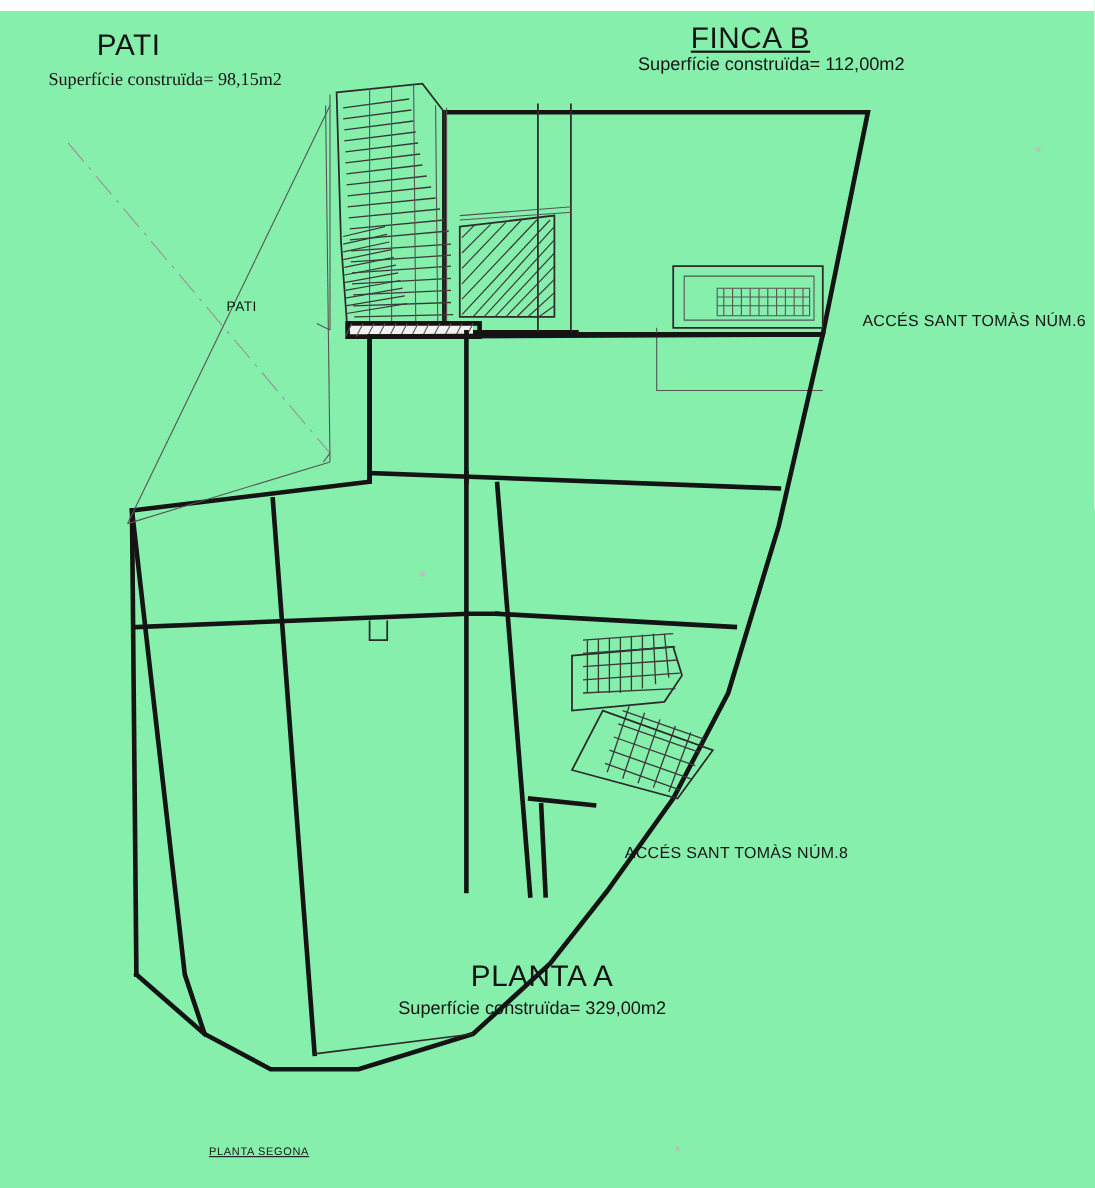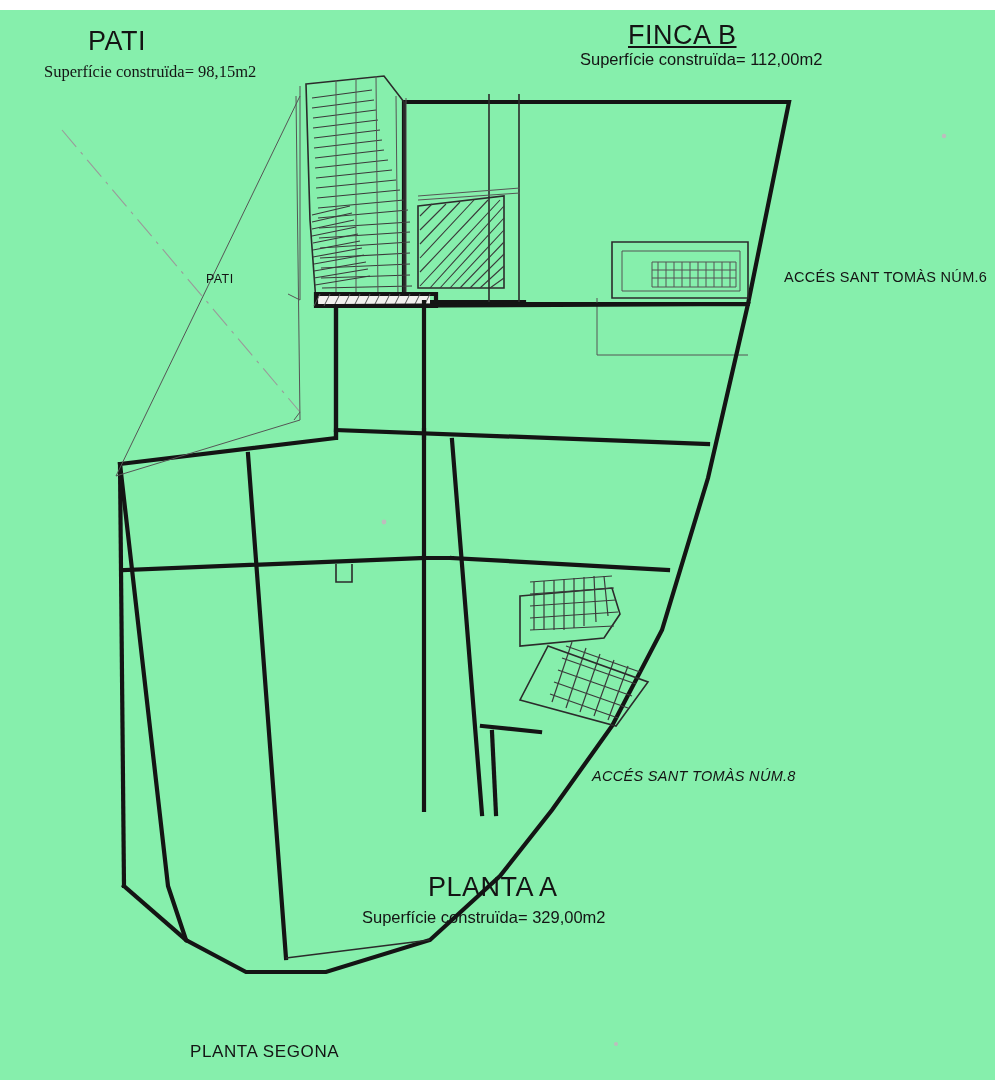--- a/index.html
+++ b/index.html
@@ -33,22 +33,23 @@
     letter-spacing: 0.5px;
   }
   .sub {
     font-size: 16.5px;
   }
   .small-cap {
     font-size: 14.5px;
     letter-spacing: 0.3px;
   }
   .tiny-cap {
-    font-size: 17px;
+    font-size: 10px;
     letter-spacing: 0.6px;
+    text-decoration: underline;
   }
   .pati-inner {
     font-size: 12.5px;
     letter-spacing: 0.4px;
   }
   svg.drawing {
     position: absolute;
     left: 0; top: 0;
     width: 995px;
     height: 1080px;
@@ -181,18 +182,18 @@
       <circle class="speck" cx="616" cy="1034" r="2.0"></circle>
     </g>
   </svg>
 
   <div class="label title-big" style="left:88px; top:16px;">PATI</div>
   <div class="label sub" style="left:44px; top:52px;font-family:Liberation Serif, serif;">Superfície construïda= 98,15m2</div>
   <div class="label title-big" style="left:628px; top:10px;text-decoration:underline;">FINCA B</div>
   <div class="label sub" style="left:580px; top:40px;text-align:center;">Superfície construïda= 112,00m2</div>
   <div class="label title-big" style="left:428px; top:862px;">PLANTA A</div>
   <div class="label sub" style="left:362px; top:898px;">Superfície construïda= 329,00m2</div>
-  <div class="label small-cap" style="left:784px; top:259px;">ACCÉS SANT TOMÀS NÚM.6</div>
-  <div class="label small-cap" style="left:592px; top:758px;font-style:italic;">ACCÉS SANT TOMÀS NÚM.8</div>
+  <div class="label small-cap" style="left:784px; top:274px;">ACCÉS SANT TOMÀS NÚM.6</div>
+  <div class="label small-cap" style="left:568px; top:758px;">ACCÉS SANT TOMÀS NÚM.8</div>
   <div class="label pati-inner" style="left:206px; top:262px;">PATI</div>
   <div class="label tiny-cap" style="left:190px; top:1032px;">PLANTA SEGONA</div>
 
 </div>
 
 </body></html>

